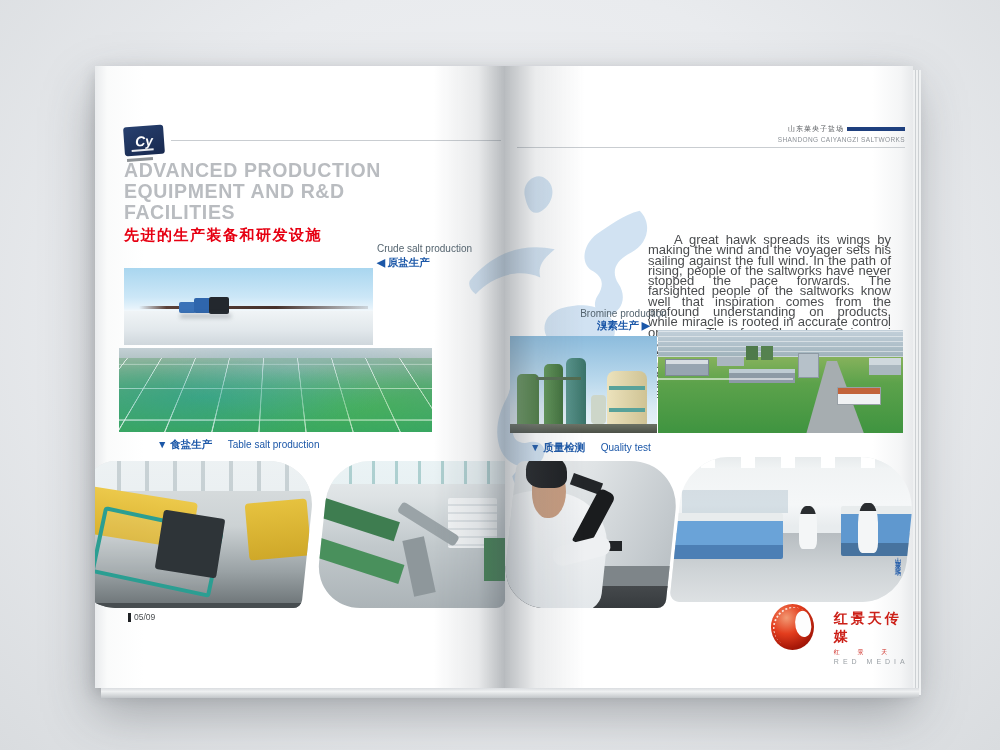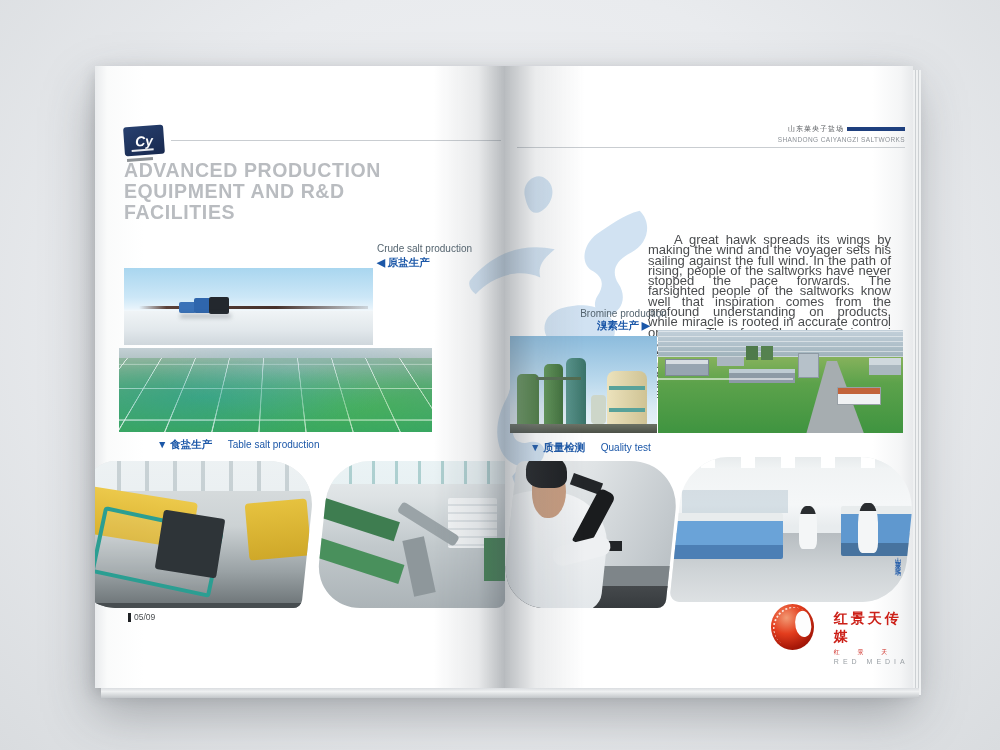--- a/index.html
+++ b/index.html
@@ -79,20 +79,21 @@
         <span class="logo-underline"></span>
       </div>
       <div class="logo-sub"></div>
       <div class="rule" style="left:76px;top:74px;width:330px;"></div>
 
       <div class="title">
         <div>ADVANCED PRODUCTION</div>
         <div>EQUIPMENT AND R&amp;D</div>
         <div>FACILITIES</div>
       </div>
+      <div class="subtitle">先进的生产装备和研发设施</div>
 
       <div class="ph" style="left:29px;top:202px;width:249px;height:77px;">
         <div class="shard" style="inset:0;background:linear-gradient(180deg,#a9d6ef 0%,#cce7f7 38%,#e6f3fb 52%,#f3f8fb 56%,#eef2f4 70%,#dde4e8 100%);"></div>
         <div class="shard" style="left:0;right:0;top:56%;bottom:0;background:linear-gradient(180deg,#f0f4f6 0%,#e2e8ec 55%,#cfd7dc 100%);"></div>
         <div class="shard" style="left:6%;right:2%;top:49%;height:4%;background:linear-gradient(90deg,rgba(90,64,56,0) 0%,#5a4038 12%,#46312b 60%,rgba(70,49,43,.15) 100%);"></div>
         <div class="shard" style="left:22%;top:30%;width:22%;height:36%;">
           <div class="shard" style="left:0;bottom:20%;width:32%;height:40%;background:#3a72b8;border-radius:2px;"></div>
           <div class="shard" style="left:28%;bottom:22%;width:30%;height:52%;background:#2f66ad;border-radius:2px;"></div>
           <div class="shard" style="left:56%;bottom:18%;width:36%;height:62%;background:#23282e;border-radius:2px;"></div>
           <div class="shard" style="left:2%;bottom:2%;width:94%;height:14%;background:rgba(60,70,80,.30);filter:blur(2px);"></div>

